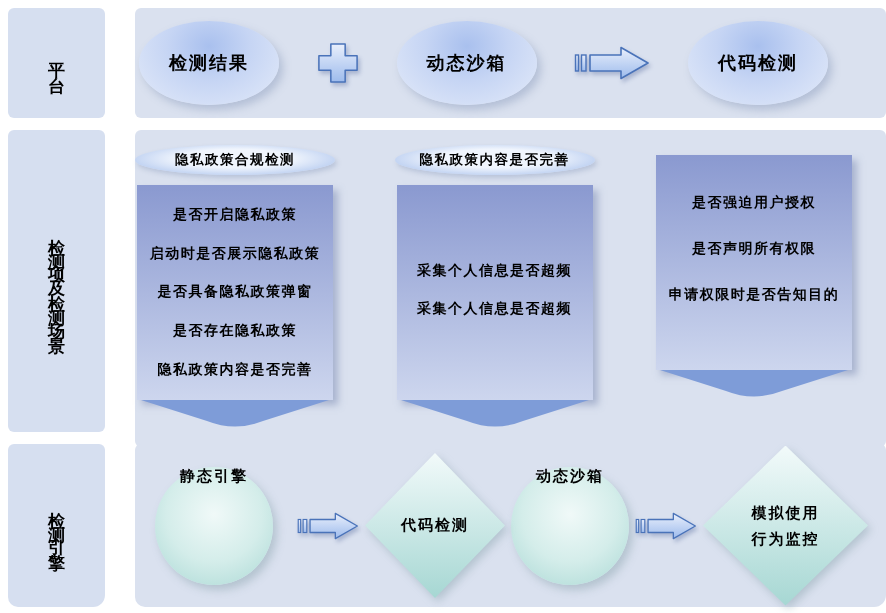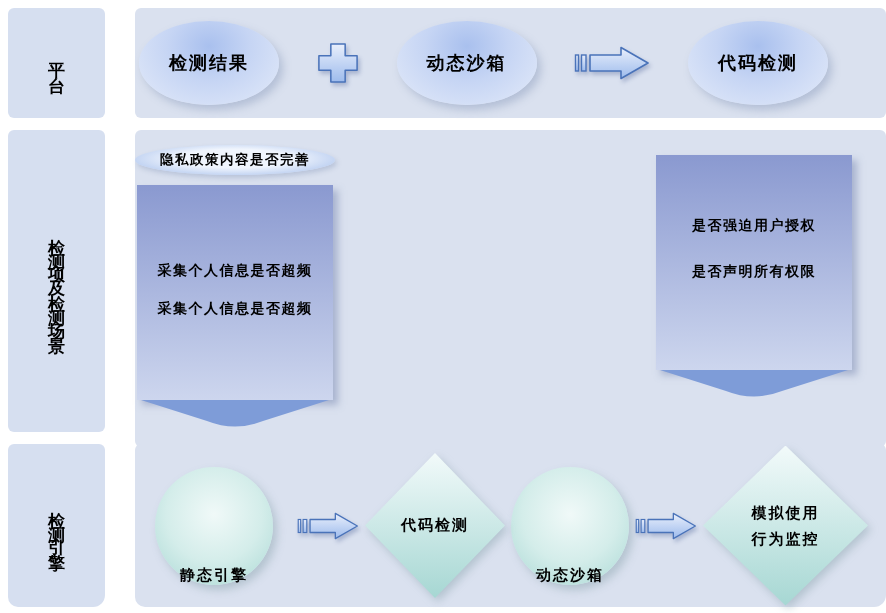--- a/index.html
+++ b/index.html
@@ -70,21 +70,21 @@
   .box .item{white-space:nowrap;}
   .box-1{justify-content:space-evenly;}
   .box-2{justify-content:center;gap:20px;padding-bottom:6px;box-sizing:border-box;}
   .box-3{justify-content:center;gap:28px;padding-bottom:28px;box-sizing:border-box;}
   .chev{display:block;margin-top:0;}
   
   .row3{display:flex;align-items:center;padding-left:20px;}
   .circle{
     width:118px;height:118px;border-radius:50%;flex:none;
     background:radial-gradient(circle at 50% 40%,var(--circle-light) 0%,var(--circle-mid) 52%,var(--circle-dark) 100%);
-    display:flex;align-items:flex-end;justify-content:center;
+    display:flex;align-items:flex-start;justify-content:center;
     font-size:15px;font-weight:bold;letter-spacing:2px;
     box-shadow:4px 5px 8px rgba(110,140,150,.35);
   }
   .diamond{
     flex:none;clip-path:polygon(50% 0,100% 50%,50% 100%,0 50%);
     background:linear-gradient(180deg,var(--diamond-light) 0%,var(--diamond-dark) 100%);
     display:flex;align-items:center;justify-content:center;
     font-size:15px;font-weight:bold;letter-spacing:2px;text-align:center;
   }
   .diamond-wrap{flex:none;filter:drop-shadow(3px 4px 4px rgba(110,140,150,.35));}
@@ -128,38 +128,54 @@
     <div class="oval">
       <span>代码检测</span>
     </div>
   </div>
 
   <div class="panel label-panel r2">
     <div class="vlabel">检测项及检测场景</div>
   </div>
   <div class="panel content-panel r2 row2">
 
+    <div class="col">
+      <div class="pill">
+        <span>隐私政策合规检测</span>
+      </div>
+      <div class="box box-1">
+        <div class="item">是否开启隐私政策</div>
+        <div class="item">启动时是否展示隐私政策</div>
+        <div class="item">是否具备隐私政策弹窗</div>
+        <div class="item">是否存在隐私政策</div>
+        <div class="item">隐私政策内容是否完善</div>
+      </div>
+      <svg class="chev" width="188" height="32" viewBox="0 0 188 32">
+        <path d="M0,0 H188 L122,21 Q94,32 66,21 Z" style="fill:var(--chevron)"></path>
+      </svg>
+    </div>
 
     <div class="col">
       <div class="pill">
         <span>隐私政策内容是否完善</span>
       </div>
       <div class="box box-2">
         <div class="item">采集个人信息是否超频</div>
         <div class="item">采集个人信息是否超频</div>
       </div>
       <svg class="chev" width="188" height="32" viewBox="0 0 188 32">
         <path d="M0,0 H188 L122,21 Q94,32 66,21 Z" style="fill:var(--chevron)"></path>
       </svg>
     </div>
 
     <div class="col">
       <div class="box box-3">
         <div class="item">是否强迫用户授权</div>
         <div class="item">是否声明所有权限</div>
+        <div class="item">申请权限时是否告知目的</div>
       </div>
       <svg class="chev" width="188" height="32" viewBox="0 0 188 32">
         <path d="M0,0 H188 L122,21 Q94,32 66,21 Z" style="fill:var(--chevron)"></path>
       </svg>
     </div>
 
   </div>
 
   <div class="panel label-panel r3">
     <div class="vlabel">检测引擎</div>

